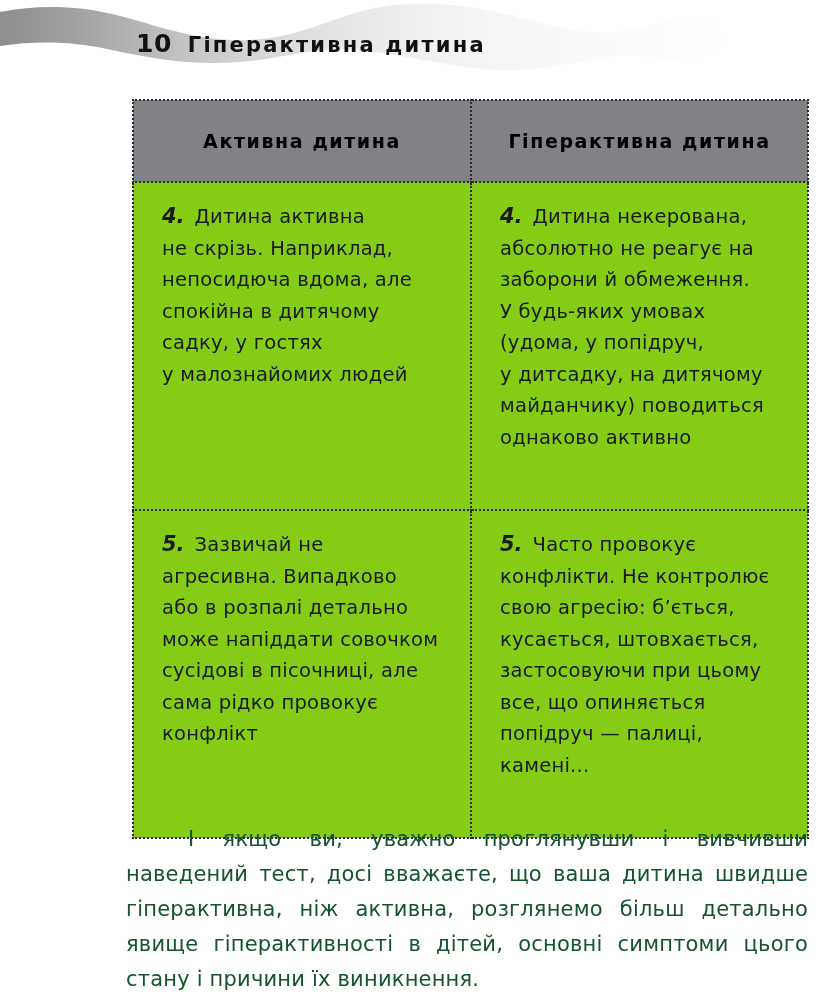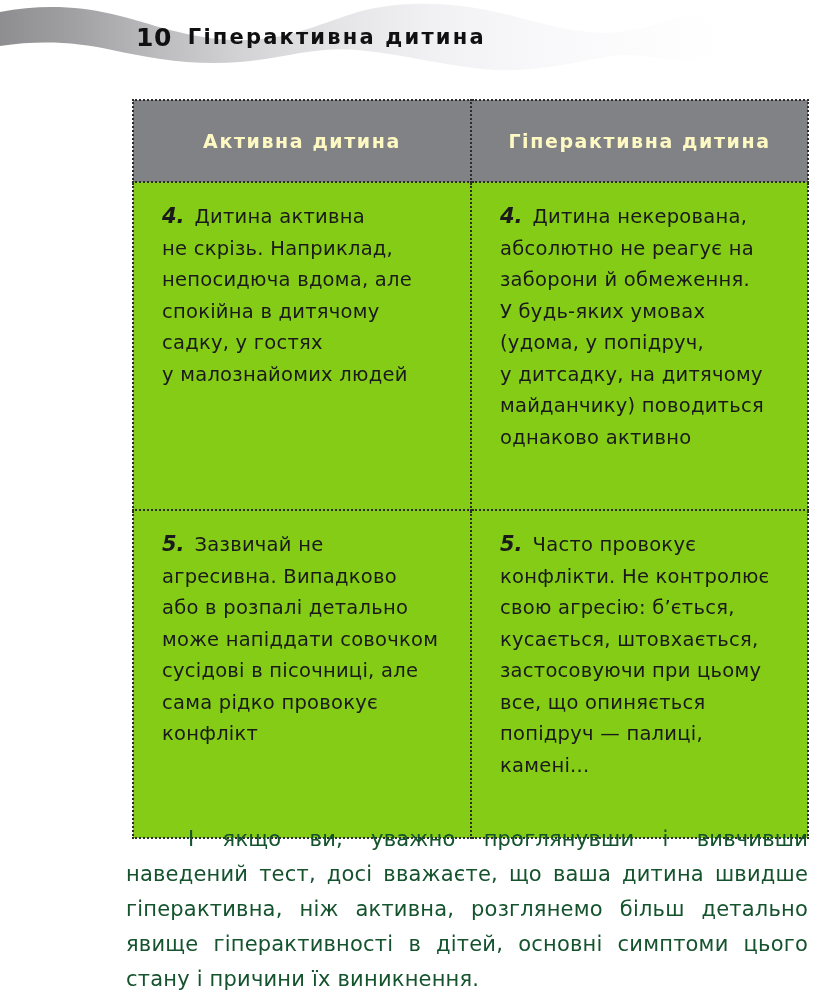--- a/index.html
+++ b/index.html
@@ -30,21 +30,21 @@
     top: 0;
     width: 838px;
     height: 90px;
   }
   #header-title-row {
     position: absolute;
     left: 0;
     top: 18px;
     height: 38px;
     display: flex;
-    align-items: center;
+    align-items: flex-end;
     gap: 16px;
     padding-left: 136px;
   }
   #page-number {
     font-size: 25px;
     font-weight: bold;
     letter-spacing: 0.5px;
     color: #101010;
     line-height: 1;
   }
@@ -73,21 +73,21 @@
     border: 2px dotted #2c2c2c;
     vertical-align: top;
     padding: 0;
   }
 
   #comparison-table thead th {
     background: #808285;
     height: 80px;
     text-align: center;
     vertical-align: middle;
-    color: #fef9c3;
+    color: #000000;
     font-size: 19px;
     font-weight: bold;
     letter-spacing: 1.6px;
     padding: 0 10px;
   }
 
   #comparison-table tbody td {
     height: 294px;
     padding: 18px 16px 14px 28px;
     background: #84cc16;

